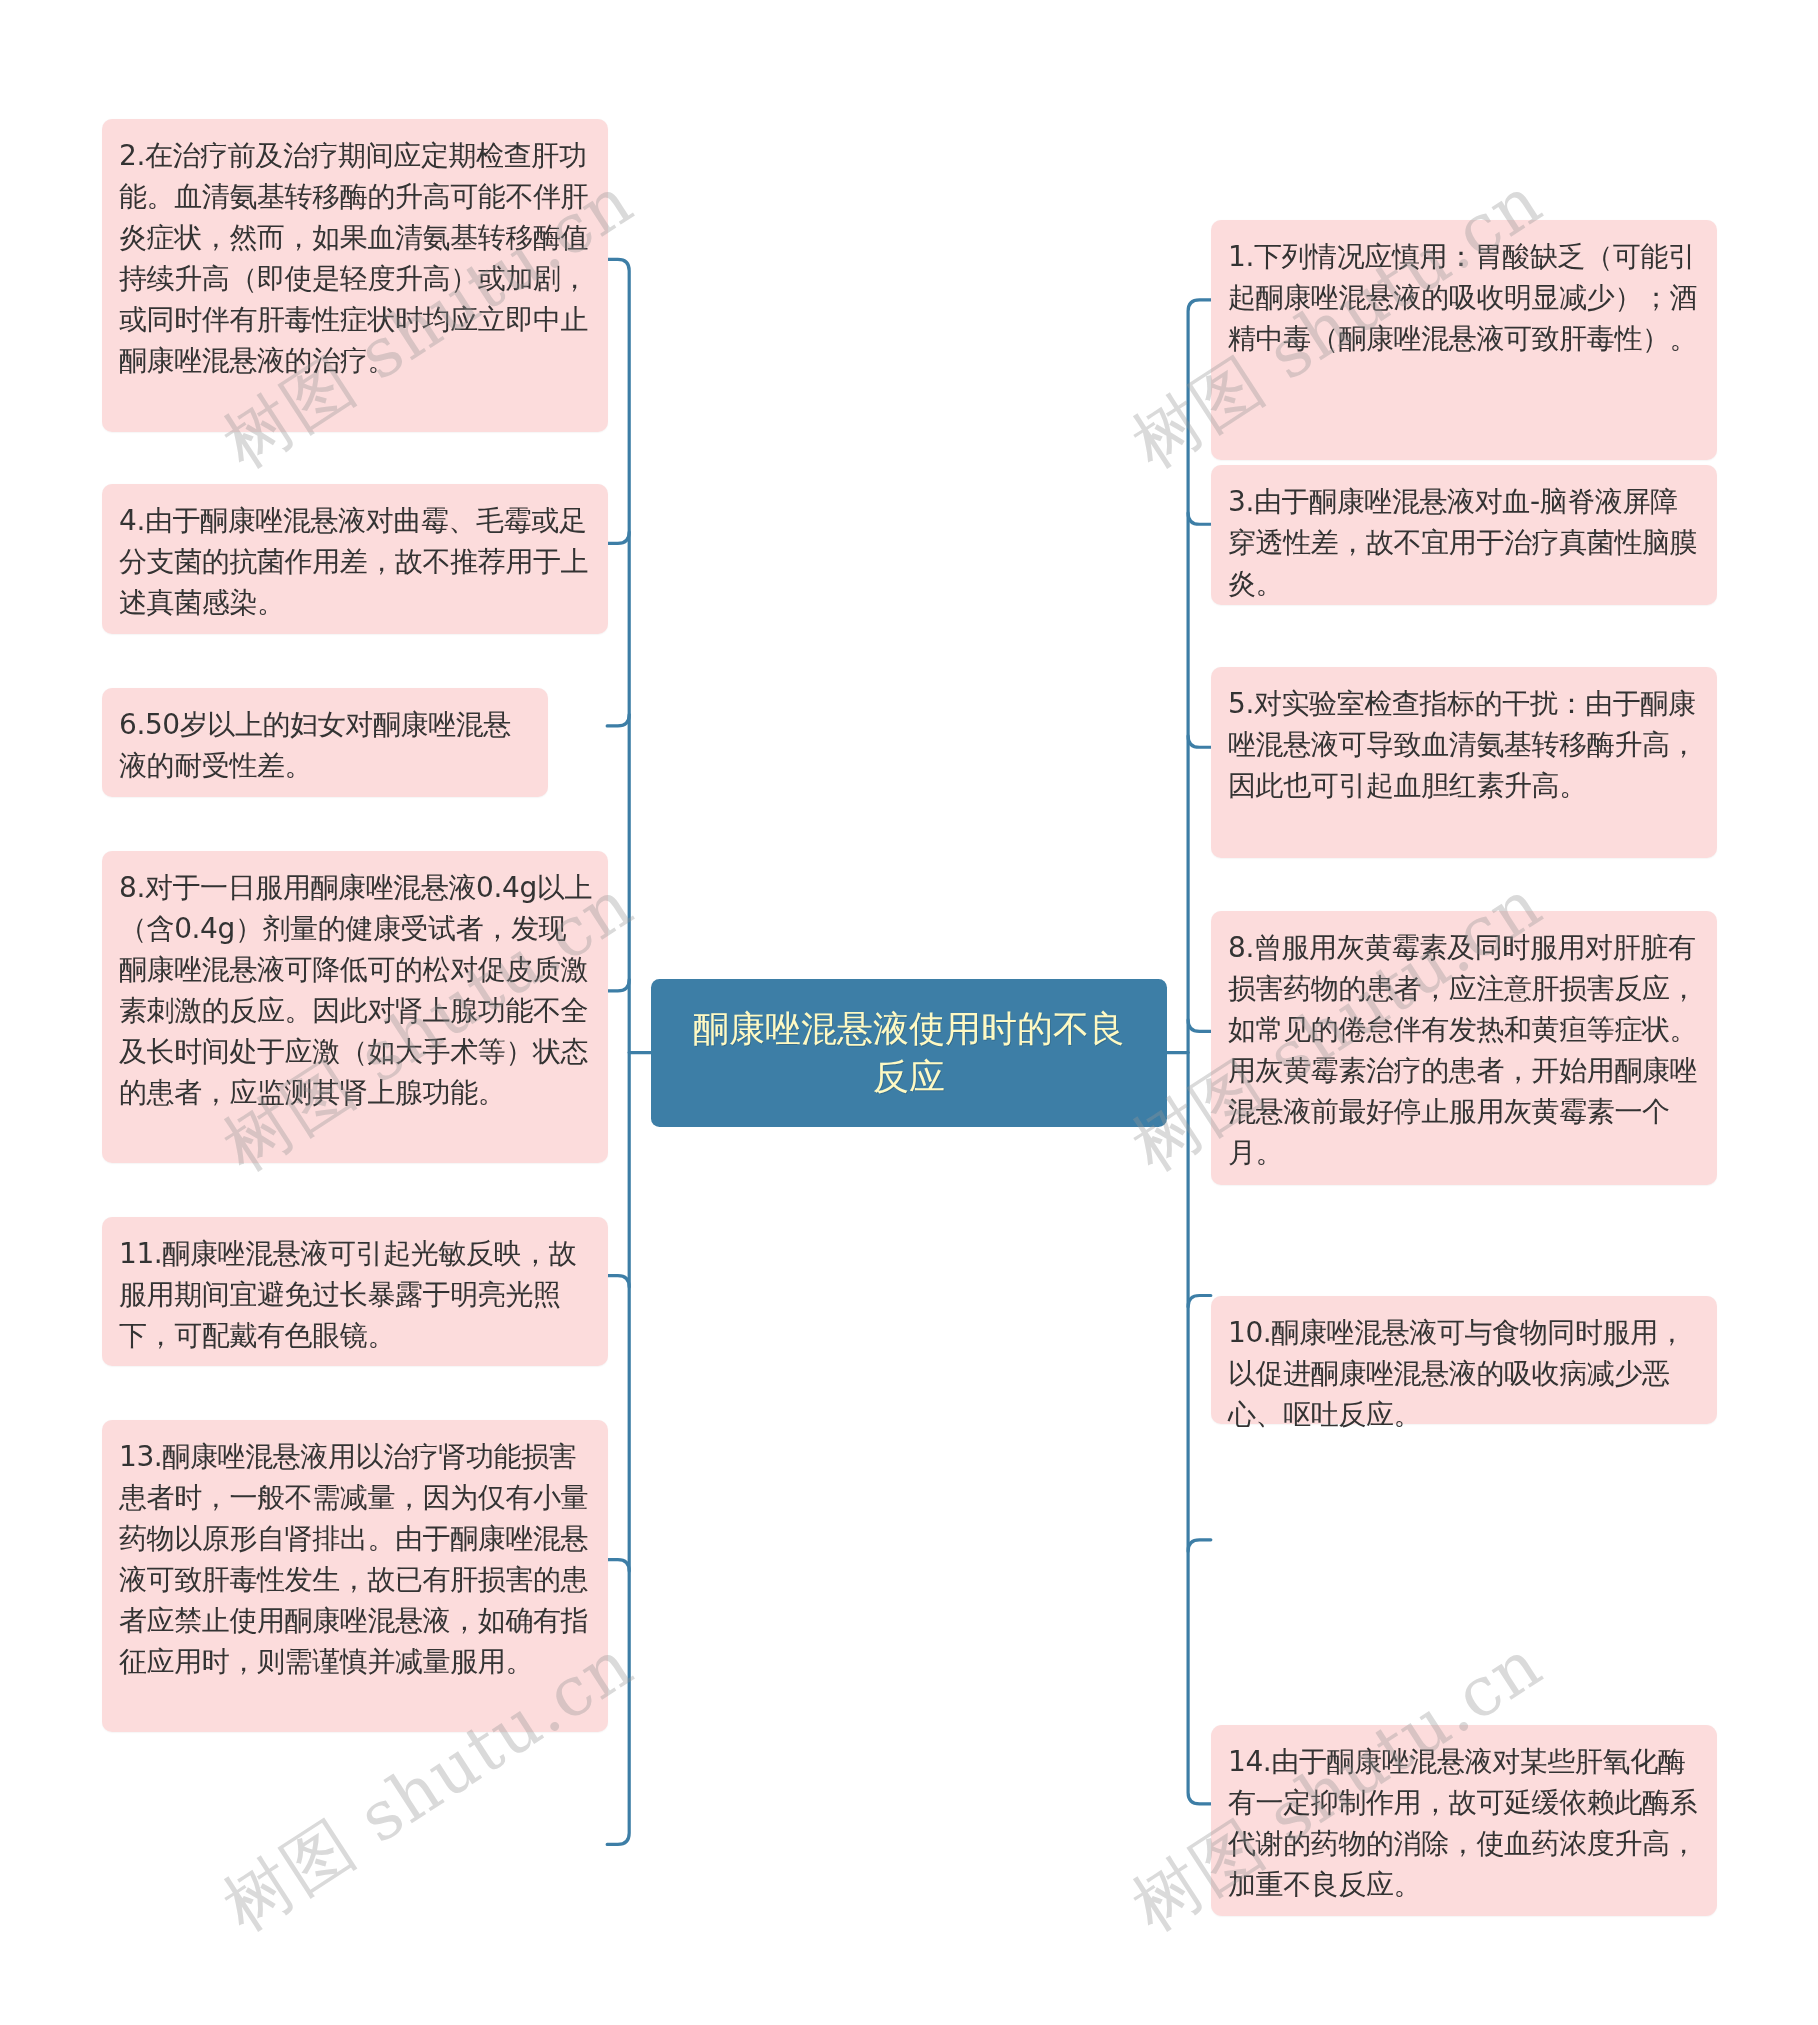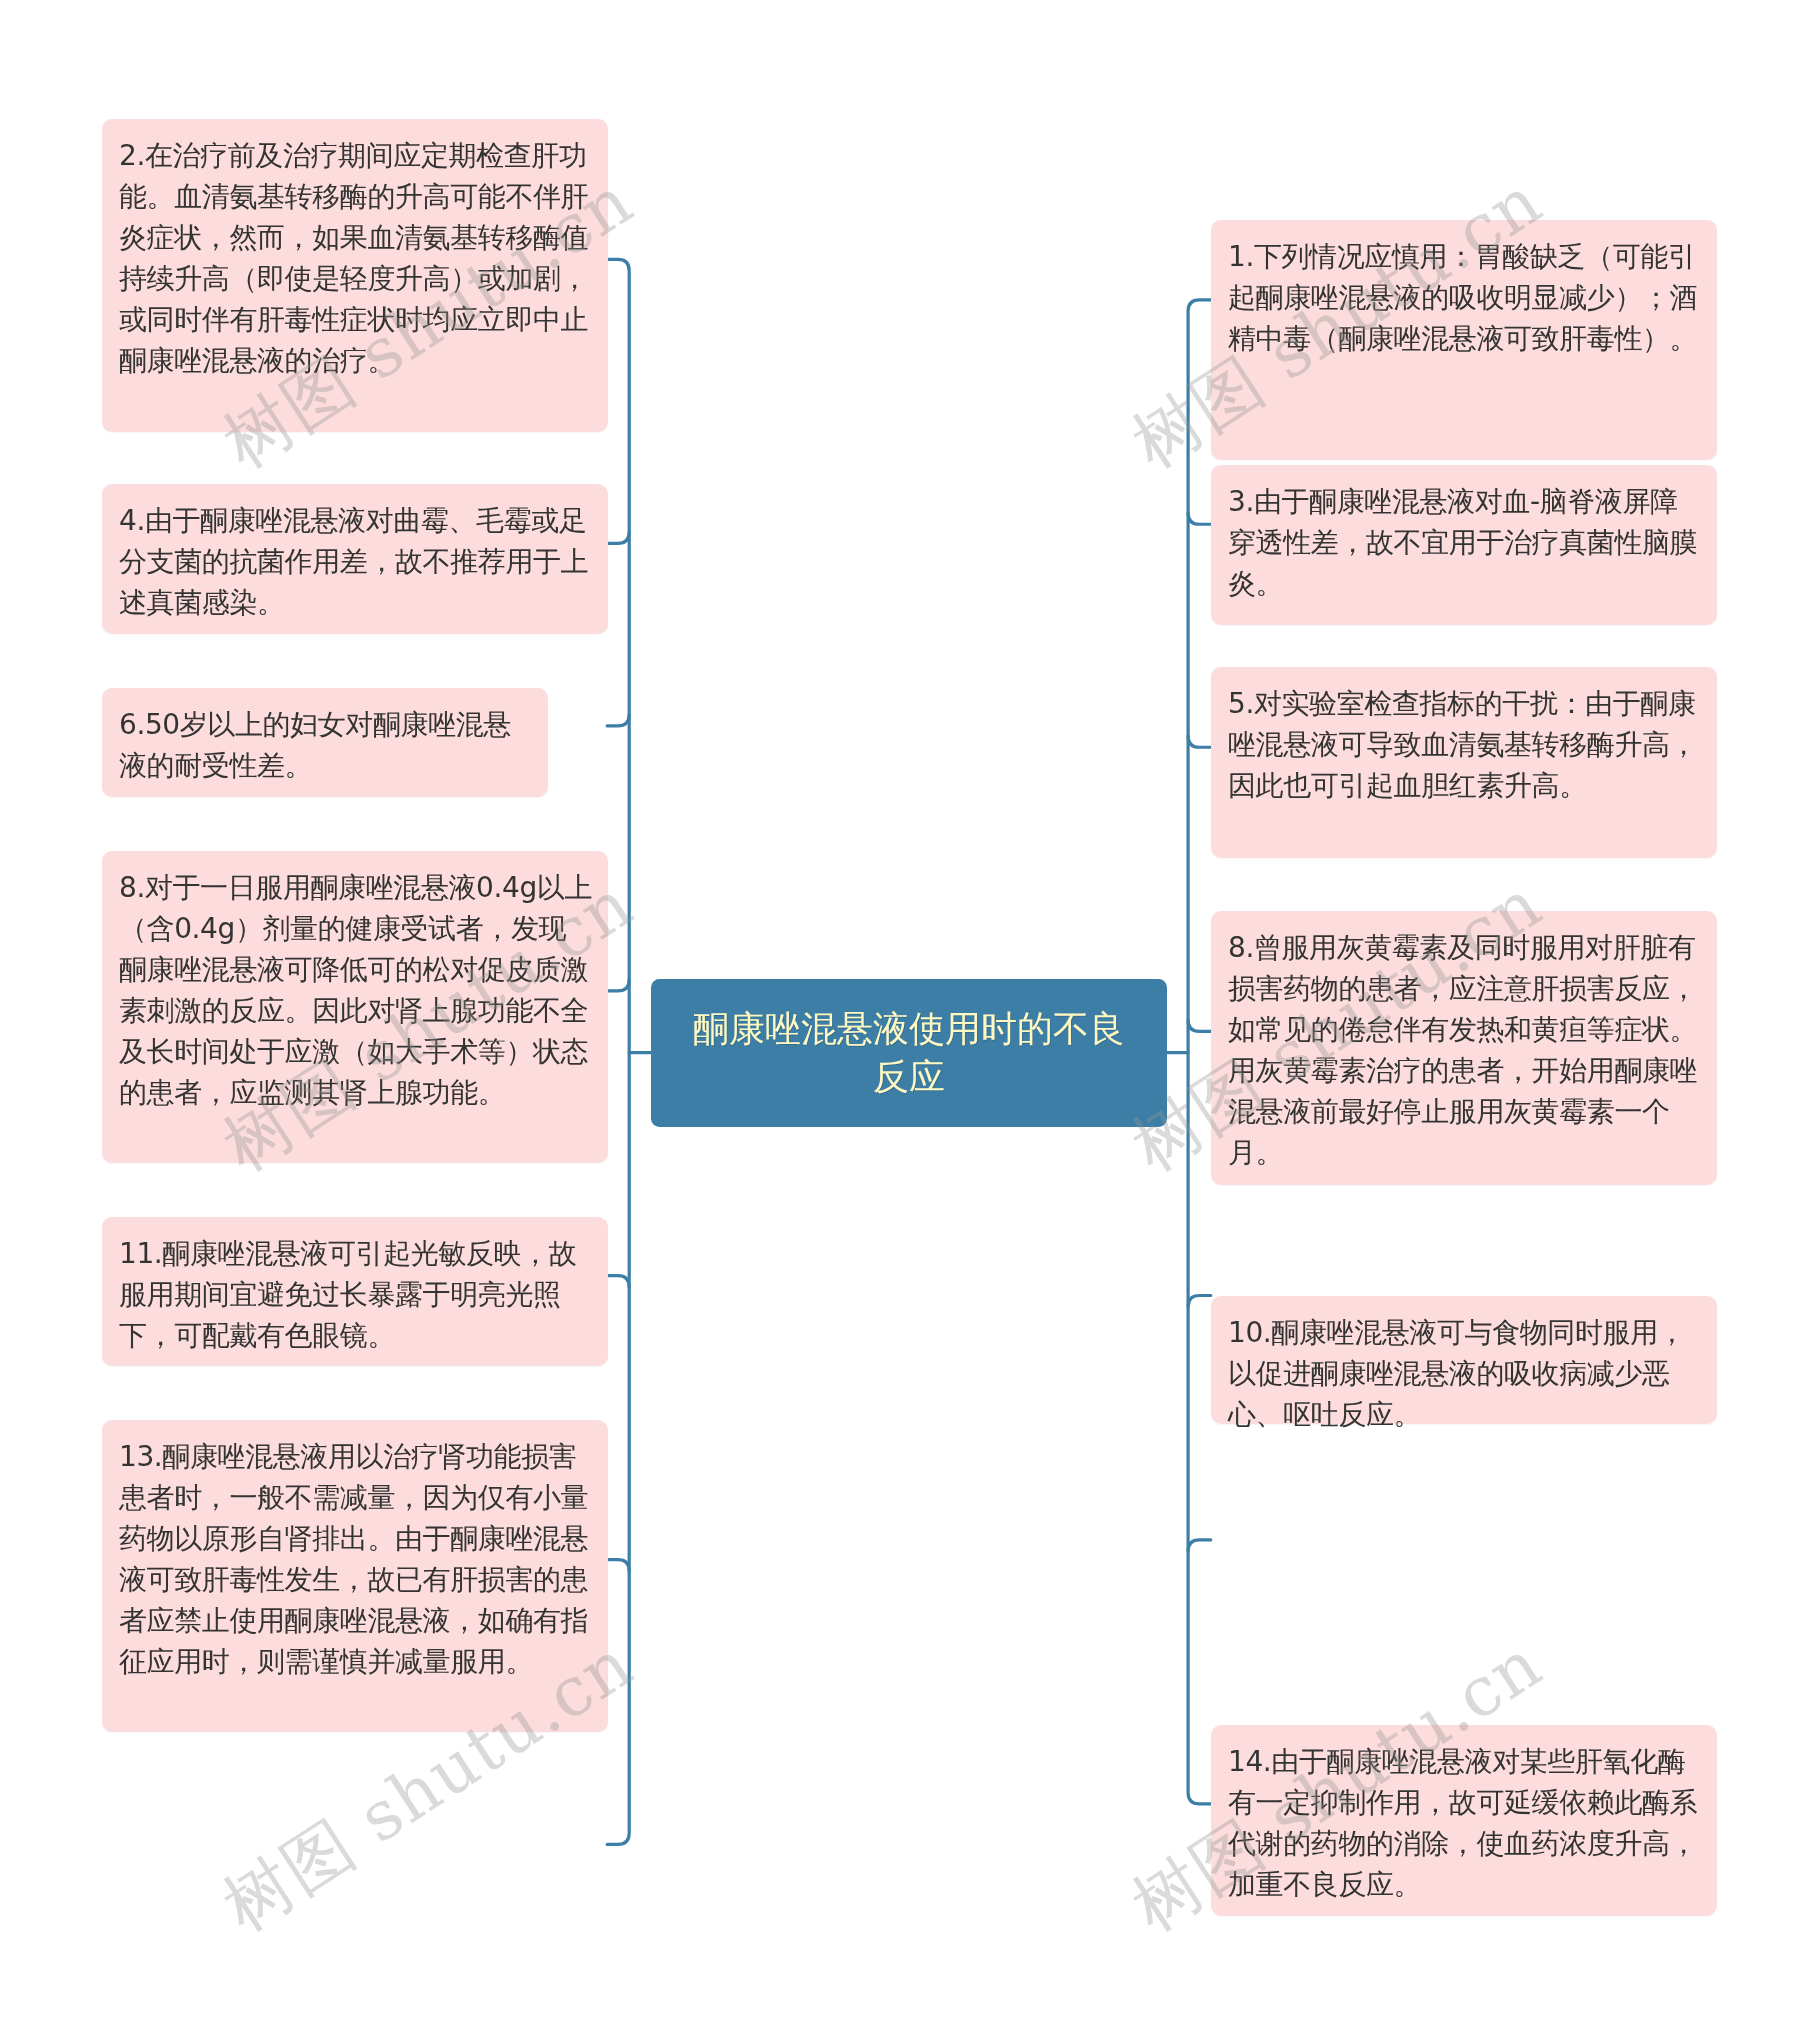--- a/index.html
+++ b/index.html
@@ -96,21 +96,21 @@
   <div class="node" style="left:102px; top:1201px; width:506px; height:149px;">
     <span>11.酮康唑混悬液可引起光敏反映，故服用期间宜避免过长暴露于明亮光照下，可配戴有色眼镜。</span>
   </div>
   <div class="node" style="left:102px; top:1404px; width:506px; height:312px;">
     <span>13.酮康唑混悬液用以治疗肾功能损害患者时，一般不需减量，因为仅有小量药物以原形自肾排出。由于酮康唑混悬液可致肝毒性发生，故已有肝损害的患者应禁止使用酮康唑混悬液，如确有指征应用时，则需谨慎并减量服用。</span>
   </div>
 
   <div class="node right" style="left:1211px; top:204px; width:506px; height:240px;">
     <span>1.下列情况应慎用：胃酸缺乏（可能引起酮康唑混悬液的吸收明显减少）；酒精中毒（酮康唑混悬液可致肝毒性）。</span>
   </div>
-  <div class="node right" style="left:1211px; top:449px; width:506px; height:160px;">
+  <div class="node right" style="left:1211px; top:449px; width:506px; height:140px;">
     <span>3.由于酮康唑混悬液对血-脑脊液屏障穿透性差，故不宜用于治疗真菌性脑膜炎。</span>
   </div>
   <div class="node right" style="left:1211px; top:651px; width:506px; height:191px;">
     <span>5.对实验室检查指标的干扰：由于酮康唑混悬液可导致血清氨基转移酶升高，因此也可引起血胆红素升高。</span>
   </div>
   <div class="node right" style="left:1211px; top:895px; width:506px; height:274px;">
     <span>8.曾服用灰黄霉素及同时服用对肝脏有损害药物的患者，应注意肝损害反应，如常见的倦怠伴有发热和黄疸等症状。用灰黄霉素治疗的患者，开始用酮康唑混悬液前最好停止服用灰黄霉素一个月。</span>
   </div>
   <div class="node right" style="left:1211px; top:1280px; width:506px; height:128px;">
     <span>10.酮康唑混悬液可与食物同时服用，以促进酮康唑混悬液的吸收病减少恶心、呕吐反应。</span>

